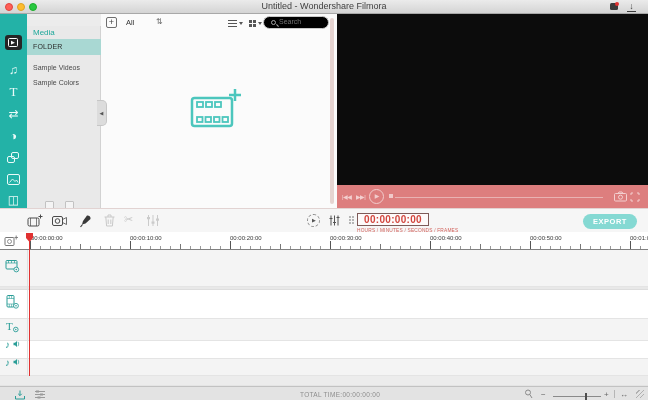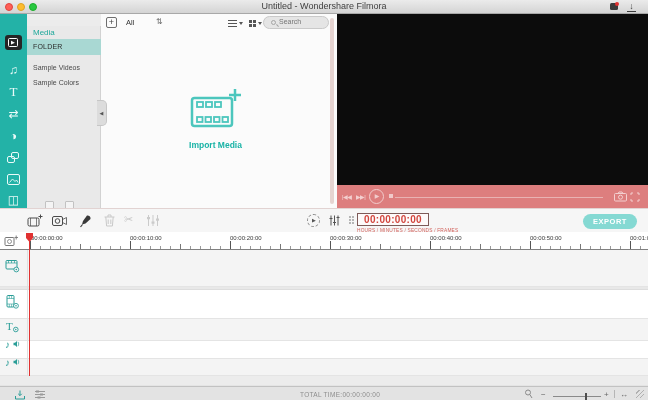--- a/index.html
+++ b/index.html
@@ -28,21 +28,21 @@
   .ml-item{position:absolute;left:6px;font-size:7px;color:#4a4a4a}
   .doc{position:absolute;bottom:8px;width:9px;height:11px;border:1px solid #c2c2c2;border-radius:1px;background:#f4f4f4}
   
   #importpanel{position:absolute;left:101px;top:14px;width:236px;height:194px;background:#fbfbfb}
   #addbox{position:absolute;left:5px;top:3px;width:11px;height:11px;border:1px solid #6e6e6e;border-radius:2px;font-size:9px;line-height:9px;text-align:center;color:#444}
   #allLabel{position:absolute;left:25px;top:4px;font-size:7.5px;color:#333}
   #sortIcon{position:absolute;left:55px;top:3px;font-size:8px;color:#666}
   .hlines{position:absolute;left:127px;top:6px;width:9px;height:7px;background:repeating-linear-gradient(#555 0 1px,transparent 1px 3px)}
   .grid4{position:absolute;left:148px;top:6px;width:3px;height:3px;background:#555;box-shadow:4px 0 #555,0 4px #555,4px 4px #555}
   .caret{position:absolute;width:0;height:0;border-left:2.5px solid transparent;border-right:2.5px solid transparent;border-top:3px solid #555}
-  #searchbox{position:absolute;left:162px;top:2px;width:66px;height:13px;border:1px solid #c9c9c9;border-radius:7px;background:#e5e5e5}
+  #searchbox{position:absolute;left:162px;top:2px;width:66px;height:13px;border:1px solid #c9c9c9;border-radius:7px;background:#000000}
   .mag{position:absolute;left:7px;top:3px;width:5px;height:5px;border:1px solid #a5a5a5;border-radius:50%}
   .mag:after{content:"";position:absolute;left:4px;top:4px;width:3px;height:1px;background:#a5a5a5;transform:rotate(45deg)}
   #searchbox input{position:absolute;left:15px;top:1px;width:46px;border:none;outline:none;background:transparent;font-size:7px;color:#777;font-family:"Liberation Sans",sans-serif}
   #collapsetab{position:absolute;left:97px;top:100px;width:10px;height:26px;background:#dcdcdc;border:1px solid #c6c6c6;border-left:none;border-radius:0 5px 5px 0;font-size:5px;color:#555;text-align:center;line-height:24px;z-index:5}
   #importwrap{position:absolute;left:0;top:74px;width:229px;text-align:center}
   #importlabel{position:absolute;left:0;top:126px;width:229px;text-align:center;font-size:8.5px;font-weight:bold;color:#19b3a6}
   #libscroll{position:absolute;left:330px;top:18px;width:4px;height:186px;background:#e6d4d1;border-radius:2px}
   
   #preview{position:absolute;left:337px;top:14px;width:311px;height:171px;background:#0c0c0c}
   #playerbar{position:absolute;left:337px;top:185px;width:311px;height:23px;background:#dd7e7e;color:#f3cfcf}
@@ -149,21 +149,20 @@
       <rect x="8" y="14" width="6" height="5" fill="none" stroke="#4cc6bd" stroke-width="1.8"></rect>
       <rect x="17" y="14" width="6" height="5" fill="none" stroke="#4cc6bd" stroke-width="1.8"></rect>
       <rect x="26" y="14" width="6" height="5" fill="none" stroke="#4cc6bd" stroke-width="1.8"></rect>
       <rect x="8" y="29" width="5.5" height="5" fill="none" stroke="#4cc6bd" stroke-width="1.8"></rect>
       <rect x="16.5" y="29" width="5.5" height="5" fill="none" stroke="#4cc6bd" stroke-width="1.8"></rect>
       <rect x="25" y="29" width="5.5" height="5" fill="none" stroke="#4cc6bd" stroke-width="1.8"></rect>
       <rect x="33.5" y="29" width="5.5" height="5" fill="none" stroke="#4cc6bd" stroke-width="1.8"></rect>
       <path d="M40 7h12M46 1v12" stroke="#4cc6bd" stroke-width="2.5"></path>
     </svg>
   </div>
-  <div id="importlabel">Import Media</div>
 </div>
 <div id="collapsetab"><span>◀</span></div>
 <div id="libscroll"></div>
 
 <div id="preview"></div>
 <div id="playerbar">
   <span class="pbtxt" style="left:5px;top:8px">|◀◀</span>
   <span class="pbtxt" style="left:19px;top:8px">▶▶|</span>
   <div id="playbtn"><span>▶</span></div>
   <span id="seekhandle"></span>

